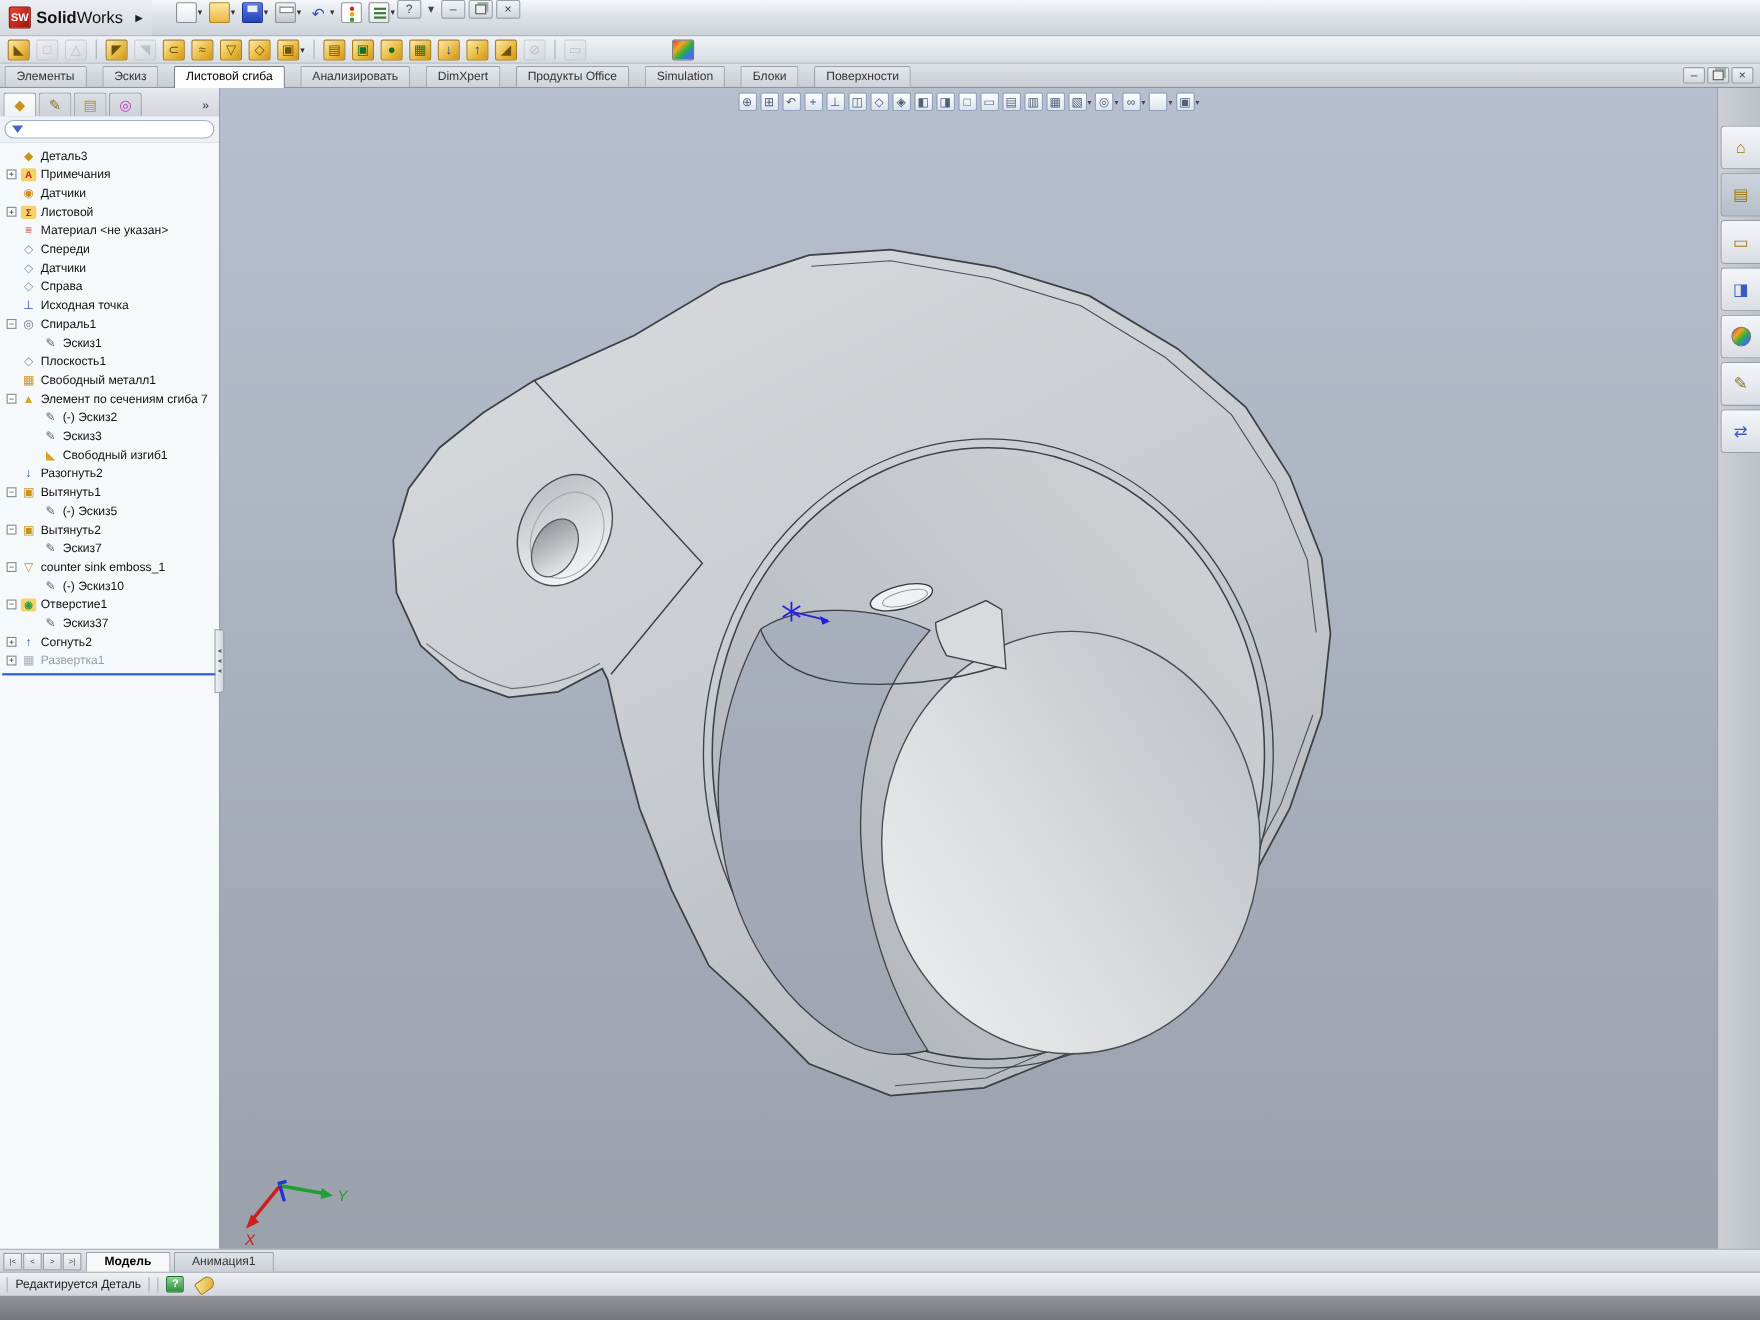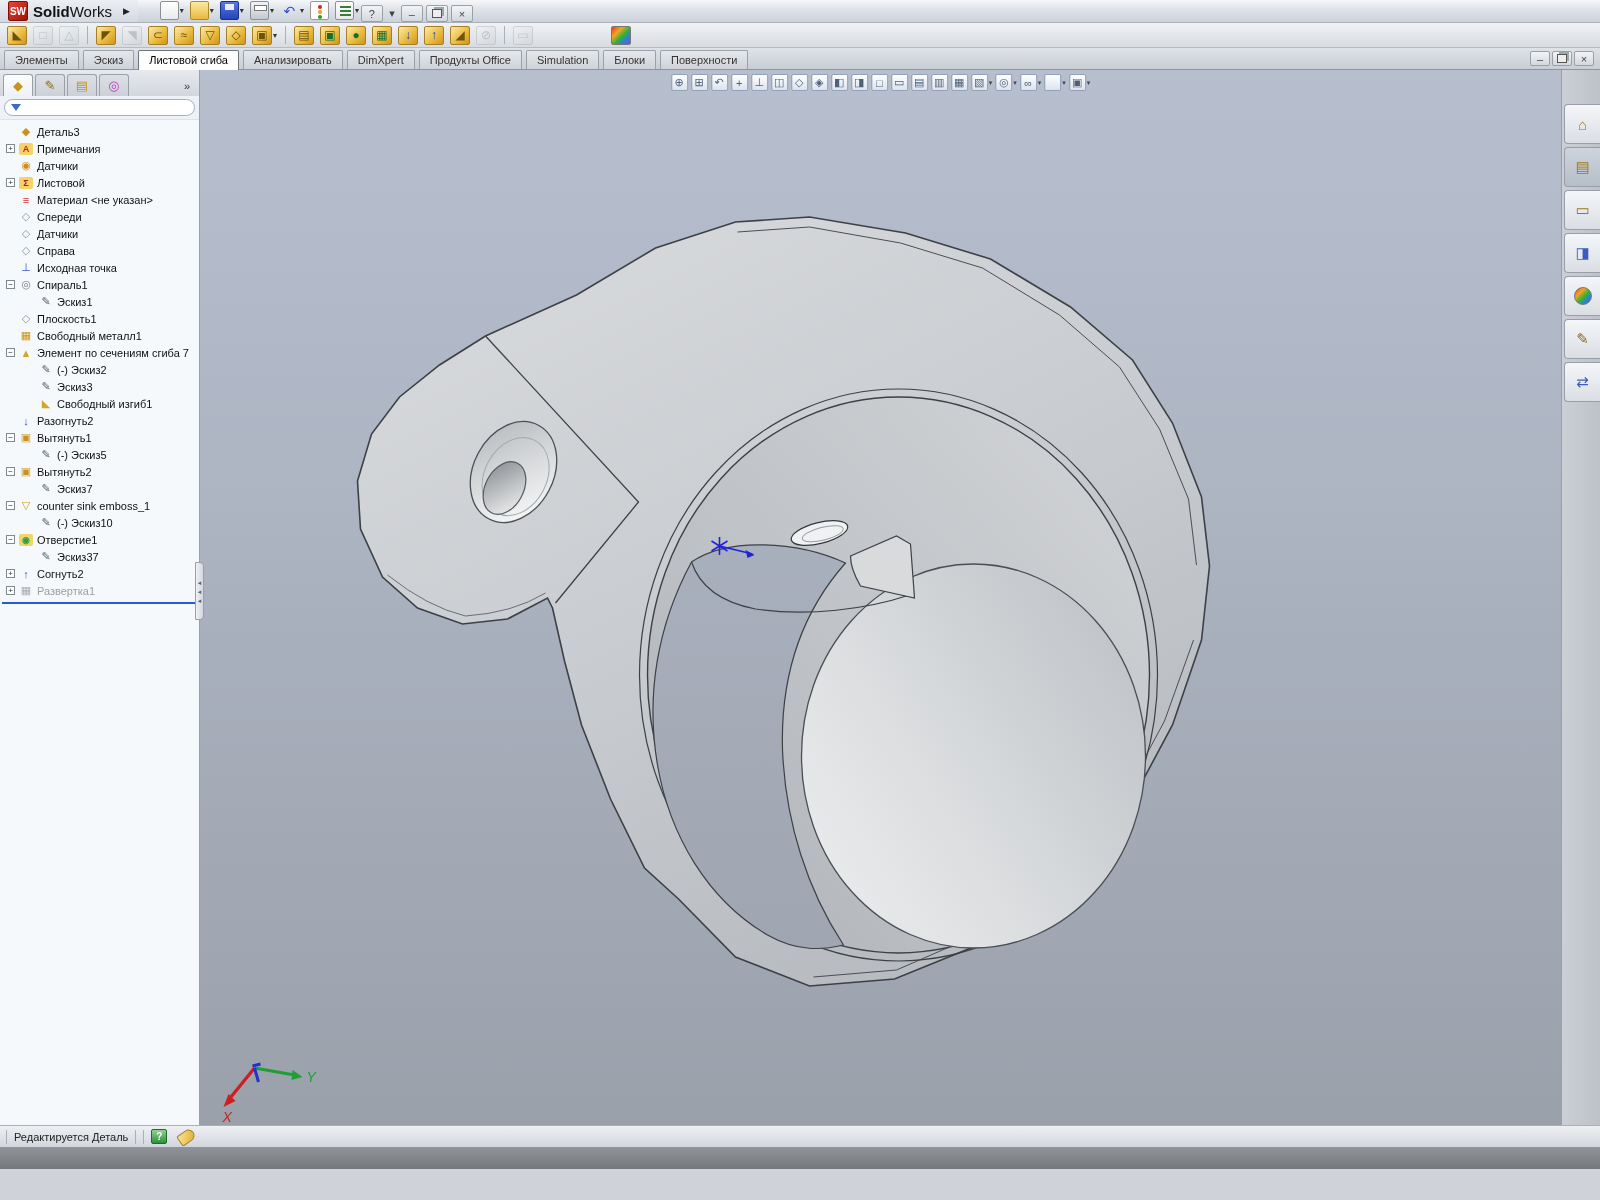--- a/index.html
+++ b/index.html
@@ -1,20 +1,20 @@
 <!DOCTYPE html>
 <html><head>
 <meta charset="utf-8">
 <style>
   *{box-sizing:border-box;margin:0;padding:0}
   html,body{width:1600px;height:1200px;overflow:hidden}
   body{font-family:"Liberation Sans",sans-serif;font-size:11px;color:#222;background:#cfd3d9;cursor:default}
 
   
-  .titlebar{height:23px;display:flex;align-items:flex-end;background:linear-gradient(#f5f7fa,#dde2e8 45%,#ccd2da);border-bottom:1px solid #aab0b8}
+  .titlebar{height:33px;display:flex;align-items:flex-start;background:linear-gradient(#f5f7fa,#dde2e8 45%,#ccd2da);border-bottom:1px solid #aab0b8}
   .brand{display:flex;align-items:center;gap:5px;padding:0 8px 0 8px;height:100%;background:linear-gradient(#eceff3,#d4d9e0)}
   .sw-logo{width:20px;height:20px;background:linear-gradient(135deg,#e8453a,#9e1206);color:#fff;font-weight:bold;font-size:10px;display:flex;align-items:center;justify-content:center;border:1px solid #7e0f06;border-radius:2px}
   .brand-text{font-size:15px;color:#111}
   .brand-text b{font-weight:bold}
   .brand-arrow{font-size:9px;color:#222;margin-left:6px}
   #tb-main{display:flex;align-items:center;gap:2px;margin-left:20px}
   .tb-btn{display:flex;align-items:center;padding:2px;border-radius:2px}
   .tb-btn.dis{opacity:.45}
   .tico{width:19px;height:19px;display:flex;align-items:center;justify-content:center;font-size:14px;border-radius:2px}
   .caret{font-size:8px;color:#333;margin-left:1px}
@@ -42,21 +42,21 @@
   .tone-gold{background:linear-gradient(135deg,#fce9a8,#e8b93c 60%,#cf951e);border-color:#a87f20;color:#6e5208}
   .tone-gray{background:linear-gradient(135deg,#f2f3f5,#ccd0d5);border-color:#aab0b6;color:#8d949b}
   .tone-goldgreen{background:linear-gradient(135deg,#fce9a8,#e8b93c 60%,#cf951e);border-color:#a87f20;color:#156f2b}
   .tone-goldblue{background:linear-gradient(135deg,#fce9a8,#e8b93c 60%,#cf951e);border-color:#a87f20;color:#2038b8}
   .tone-rainbow{background:linear-gradient(135deg,#e03a2f 0%,#f4a61d 30%,#35b03a 55%,#2a7de0 78%,#8a4ae0 100%);border-color:#777;color:#fff}
   .vsep{width:1px;height:18px;background:#aab0b7;margin:0 4px}
   .hgap{width:70px}
 
   
   .tabstrip{height:22px;background:linear-gradient(#dfe3e8,#c9cdd4);display:flex;align-items:flex-end;padding:0 4px;border-bottom:1px solid #8f959c;position:relative}
-  .rtab{font-size:11px;color:#333;padding:3px 10px 3px;border:1px solid #9aa0a8;border-bottom:none;background:linear-gradient(#e4e7eb,#cfd3d9);margin-right:4px;border-radius:2px 2px 0 0;white-space:nowrap}
+  .rtab{font-size:11px;color:#333;padding:3px 10px 3px;border:1px solid #9aa0a8;border-bottom:none;background:linear-gradient(#e4e7eb,#cfd3d9);margin-right:14px;border-radius:2px 2px 0 0;white-space:nowrap}
   .rtab.active{background:#fdfdfd;color:#000;padding-bottom:4px;position:relative;top:1px;border-color:#6d747c}
   #doc-controls{position:absolute;right:6px;top:3px;display:flex;gap:2px}
   #doc-controls .wc{height:15px;width:20px}
 
   
   .main{display:flex;height:1055px;position:relative}
 
   
   .leftpanel{width:200px;background:#eef1f5;border-right:1px solid #9aa0a8;display:flex;flex-direction:column;position:relative}
   .pm-tabs{height:26px;display:flex;align-items:flex-end;padding:3px 3px 0;background:linear-gradient(#e6e9ee,#d2d6dc);gap:2px}
@@ -595,20 +595,32 @@
         </div>
         <div class="tp-btn">
           <span class="tp-ic" style="color: rgb(138, 109, 31);">✎</span>
         </div>
         <div class="tp-btn">
           <span class="tp-ic" style="color: rgb(58, 91, 192);">⇄</span>
         </div>
       </div>
   </div>
 
+  <div class="docktabs">
+    <span id="nav-btns" style="display:flex">
+        <span class="nav-btn">|&lt;</span>
+        <span class="nav-btn">&lt;</span>
+        <span class="nav-btn">&gt;</span>
+        <span class="nav-btn">&gt;|</span>
+      </span>
+    <span id="bottom-tabs" style="display:flex">
+        <span class="btab active">Модель</span>
+        <span class="btab">Анимация1</span>
+      </span>
+  </div>
 
   <div class="statusbar">
     <span class="sb-right">
       <span class="sb-sep"></span>
       <span>Редактируется Деталь</span>
       <span class="sb-sep"></span>
       <span class="sb-sep"></span>
       <span class="sb-help">?</span>
       <span class="sb-tag"></span>
     </span>

